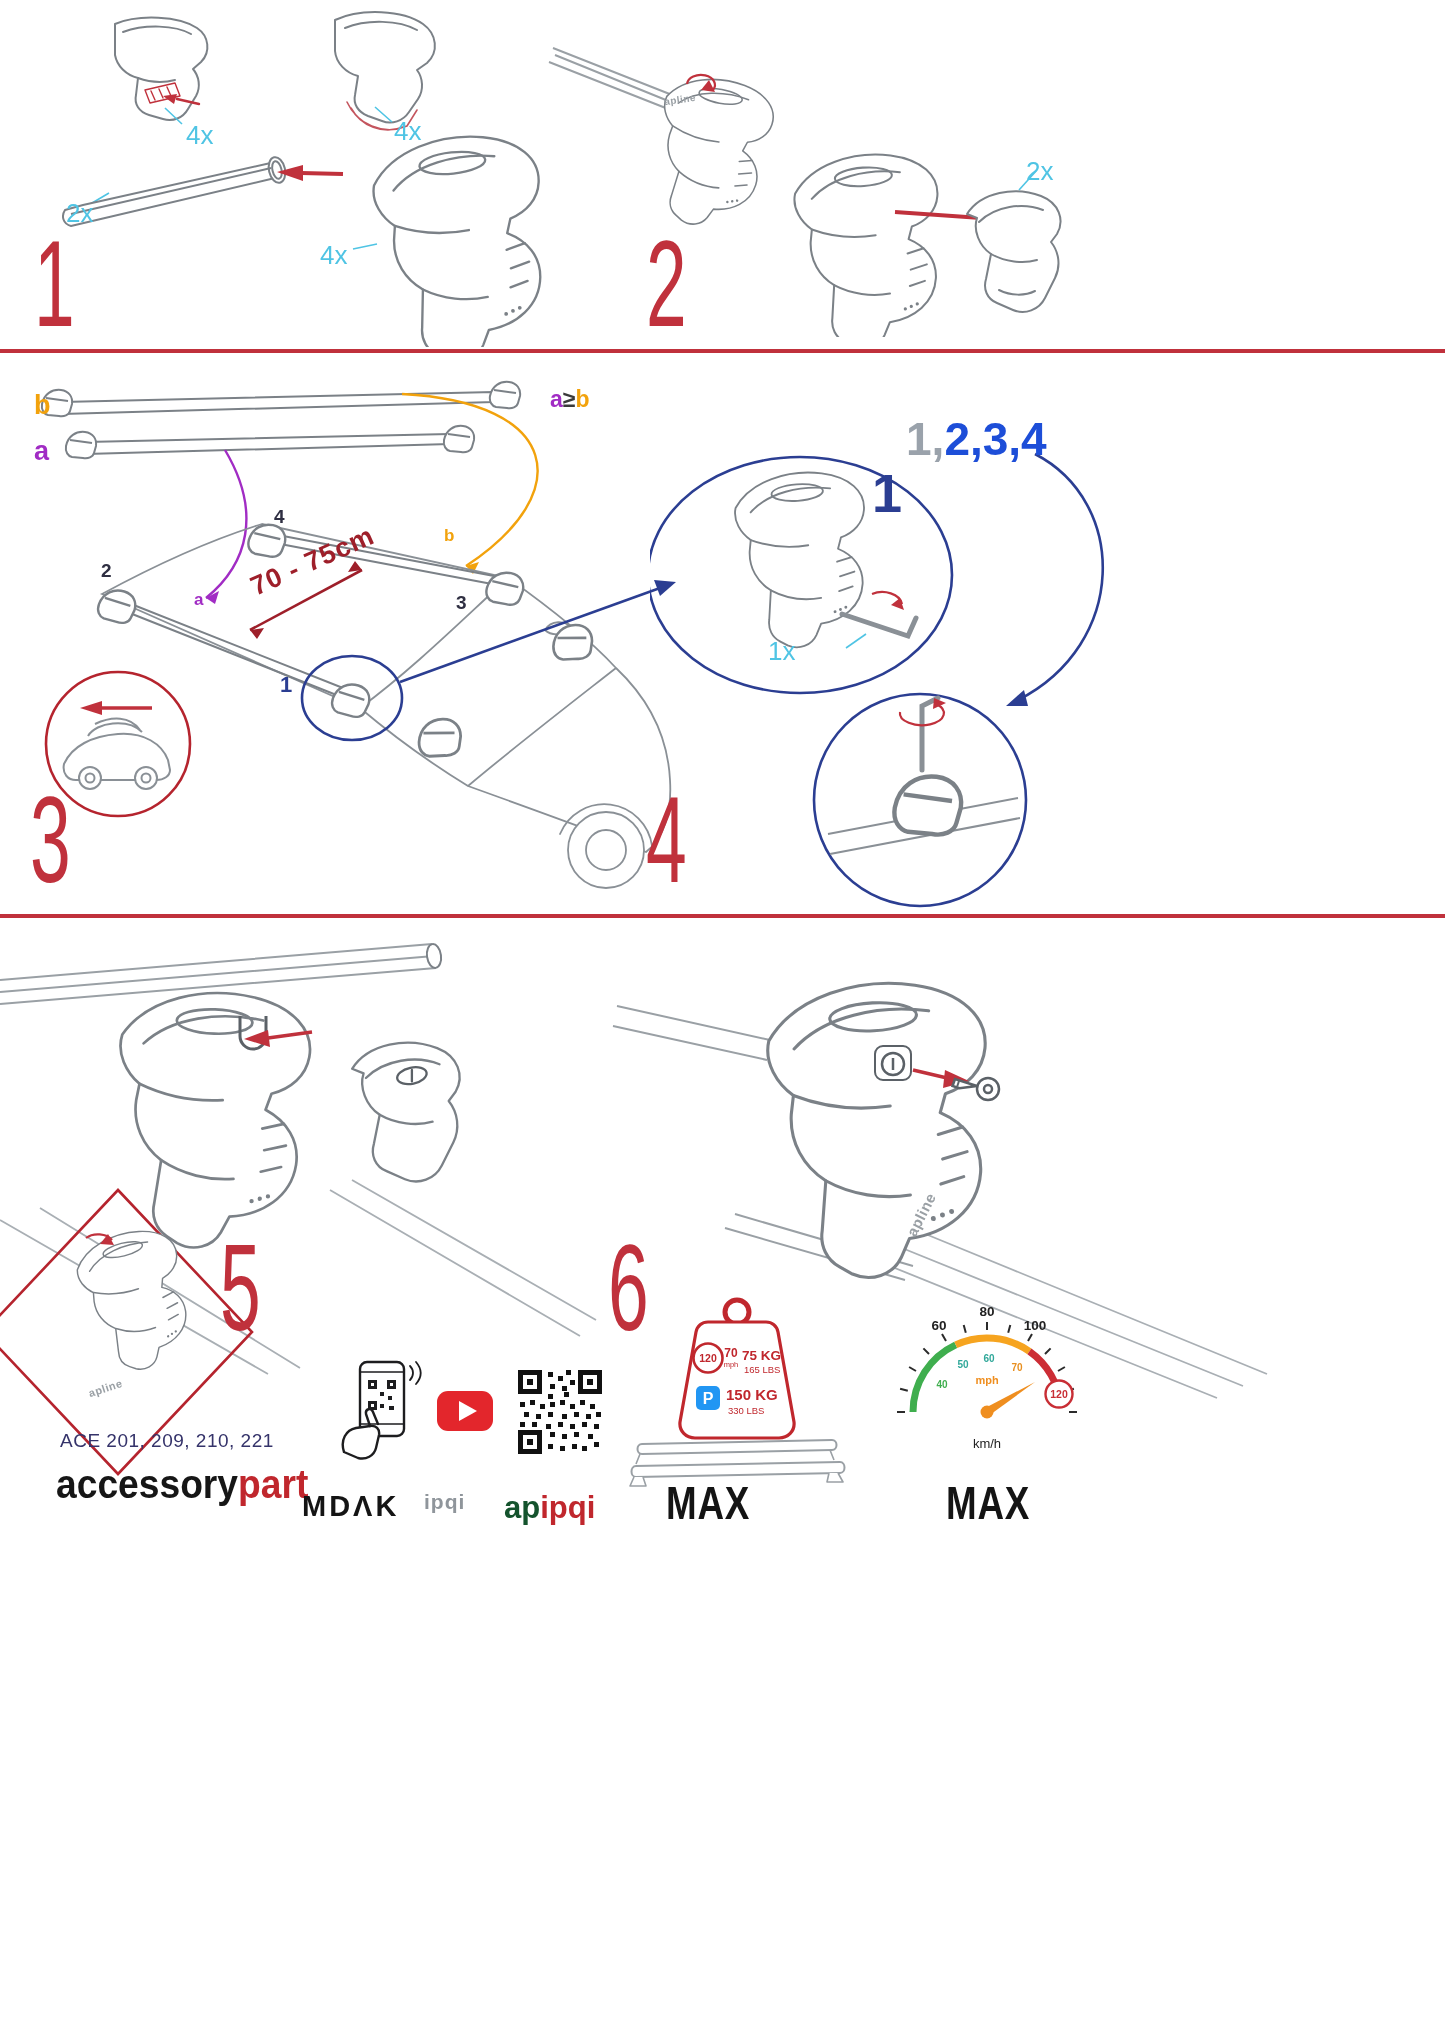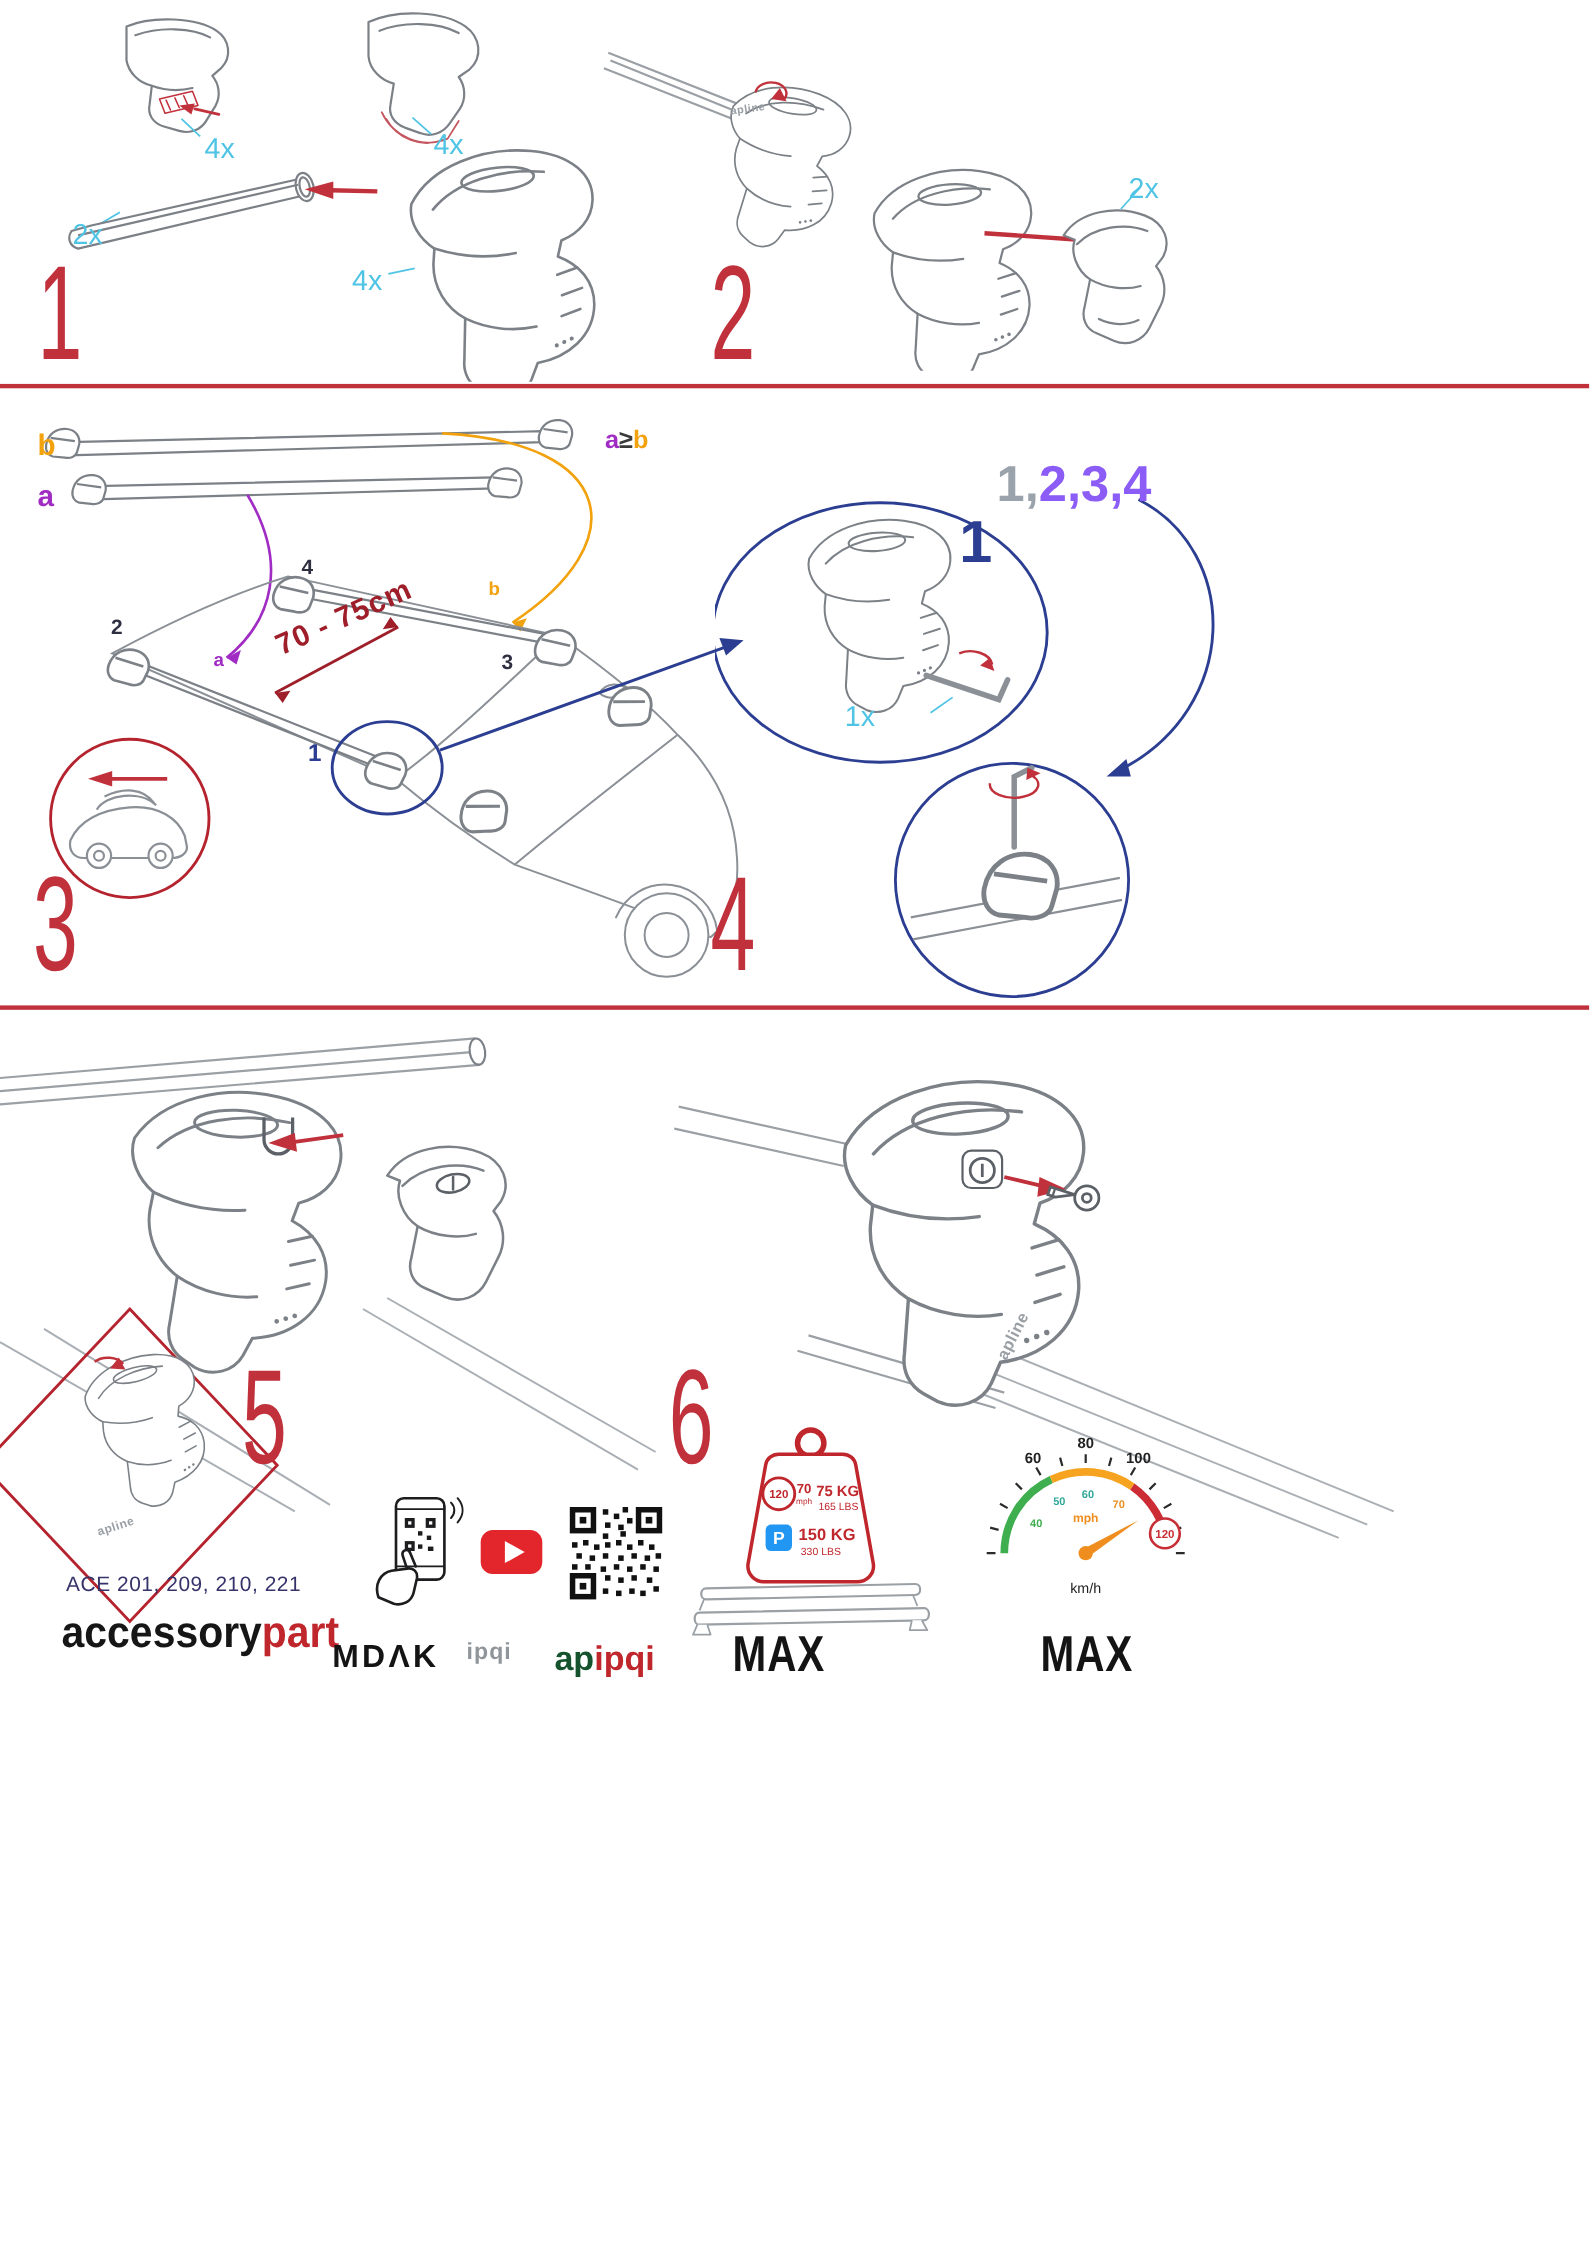--- a/index.html
+++ b/index.html
@@ -195,21 +195,21 @@
     <g>
       <circle cx="270" cy="428" r="106" stroke="#2b3e92" stroke-width="2.6" fill="none"></circle>
       <path d="M178,462 L368,426 M180,482 L370,446" stroke="#8a9096" stroke-width="2" fill="none"></path>
       <use href="#footS" transform="translate(236,396) scale(2.2)"></use>
       <path d="M288,326 L272,334 L272,398" stroke="#8a9096" stroke-width="5" fill="none" stroke-linecap="round"></path>
       <path d="M250,340 a22,12 0 1 0 36,-8" stroke="#c0313c" stroke-width="2.2" fill="none"></path>
       <path d="M284,326 l12,5 -13,6 Z" fill="#c0313c"></path>
     </g>
   </svg>
   <div class="ov" style="left:906px;top:412px;font-size:46px;font-weight:700">
-    <span style="color:#9aa2ab">1,</span><span style="color:#8b5cf6">2,3,4</span>
+    <span style="color:#9aa2ab">1,</span><span style="color:#1d4ed8">2,3,4</span>
   </div>
   <div class="ov" style="left:872px;top:462px;font-size:54px;font-weight:700;color:#2b3e92">1</div>
   <div class="ov cyan" style="left:768px;top:636px">1x</div>
   <div class="ov stepnum" style="left:646px;top:790px">4</div>
 
   <div class="divider" style="top:914px"></div>
 
   <svg class="scene" style="left:0px;top:928px" width="600" height="565" viewBox="0 0 600 565">
     <g stroke="#9aa0a5" stroke-width="2" fill="none">
       <path d="M0,52 L432,16 M0,76 L436,40 M0,64 L434,28"></path>

